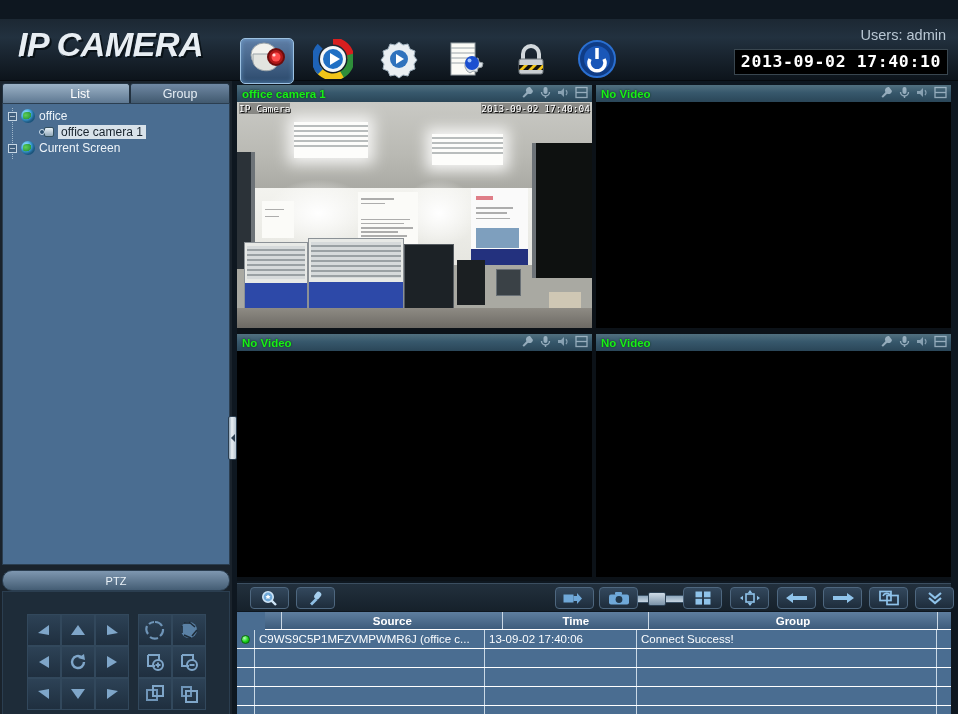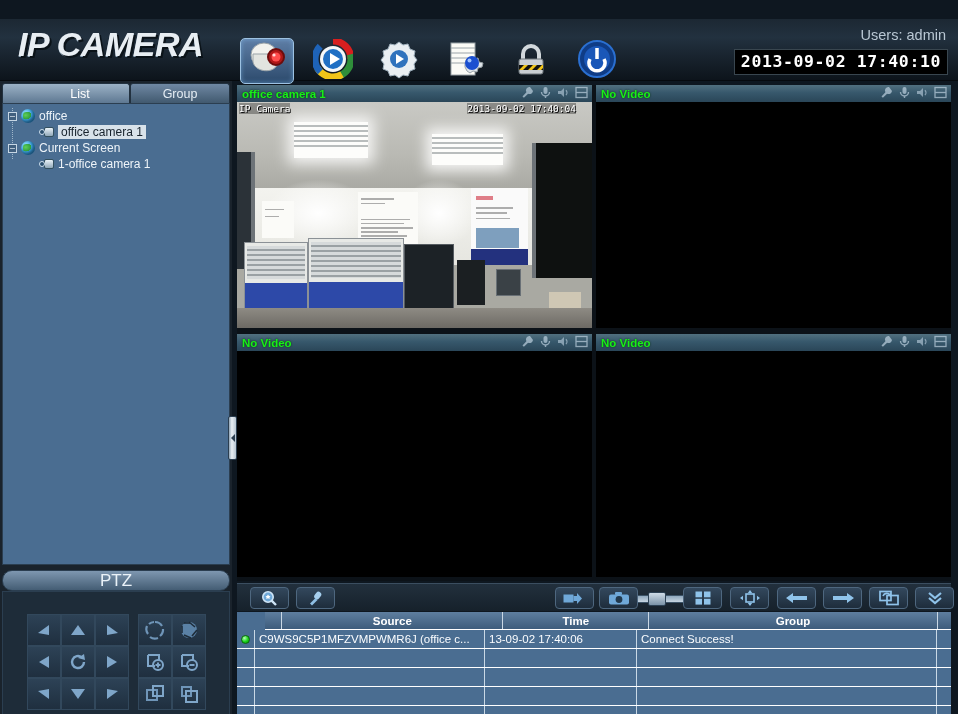--- a/index.html
+++ b/index.html
@@ -122,21 +122,21 @@
     position: absolute; left: 0; top: 3px; width: 6px; height: 6px;
     background: #2a4f6e; border: 1px solid #cfe0ee; border-radius: 50%;
   }
   .tlabel.sel { background: #d8e2ea; color: #17222c; padding: 0 3px; }
   .dots { position: absolute; left: 9px; top: 0; width: 1px; height: 100%;
           background: repeating-linear-gradient(to bottom,#9fb6c9 0 1px,transparent 1px 2px); }
 
   .ptzhdr, .presethdr {
     position: absolute; left: 2px; width: 228px; height: 21px;
     display: flex; align-items: center; justify-content: center;
-    font-size: 17px; color: #eaf2f8;
+    font-size: 11px; color: #eaf2f8;
     background: linear-gradient(to bottom,#7e97b0,#445d74);
     border: 1px solid #2b3e50; border-radius: 10px;
   }
   .ptzhdr { top: 489px; }
   .ptzbody {
     position: absolute; left: 2px; top: 510px; width: 228px; height: 155px;
     background: #1e2c39; border: 1px solid #2b3e50;
   }
   .padgrid {
     position: absolute; left: 24px; top: 22px;
@@ -168,21 +168,21 @@
     background: linear-gradient(to bottom,#51707f 0%,#37586c 45%,#2a4658 100%);
     display: flex; align-items: center;
   }
   .vtitle { font-size: 11.5px; font-weight: bold; color: #18ef18; padding-left: 5px; text-shadow: 0 0 2px #0a2f0a; }
   .vicons { position: absolute; right: 4px; top: 1px; display: flex; gap: 5px; align-items: center; opacity: .62; }
   .vbody { position: absolute; left: 0; top: 17px; right: 0; bottom: 0; overflow: hidden; background: #000; }
   .osd-left, .osd-right {
     position: absolute; top: 1px; font-family: "DejaVu Sans Mono", monospace;
     font-size: 9.5px; color: #fff; text-shadow: 1px 1px 0 #000; background: rgba(20,20,20,.35);
   }
-  .osd-left { left: 2px; } .osd-right { right: 16px; }
+  .osd-left { left: 2px; } .osd-right { right: 2px; }
 
   
   .scene { position: absolute; inset: 0; background: #a9a9a2; }
   .ceiling { position: absolute; left: 0; top: 0; width: 100%; height: 40%;
     background: linear-gradient(to bottom,#c9c9c4,#b9b9b3 60%,#a8a8a2); }
   .clight { position: absolute; background: #fdfdfb; box-shadow: 0 0 14px 6px rgba(255,255,255,.85); }
   .clight .slat { position: absolute; left: 0; right: 0; height: 2px; background: #b9bdbd; }
   .wall { position: absolute; left: 0; top: 38%; width: 100%; height: 34%;
     background: linear-gradient(to bottom,#f3f3ef,#e6e6e0); }
   .wglow { position: absolute; background: radial-gradient(ellipse at center,#ffffff 0%,rgba(255,255,255,0) 70%); }
@@ -355,27 +355,20 @@
           </div>
         <span class="tlabel sel">office camera 1</span>
       </div>
 
       <div class="tnode lvl0">
         <div class="expander">–</div>
         <div class="ico-globe"></div>
         <span class="tlabel">Current Screen</span>
       </div>
 
-      <div class="tnode lvl1">
-        <div class="ico-cam">
-            <div class="body"></div>
-            <div class="lens"></div>
-          </div>
-        <span class="tlabel">1-office camera 1</span>
-      </div>
     </div>
 
     <div class="ptzhdr">PTZ</div>
 
     <div class="ptzbody">
       <div class="padgrid">
         <div class="pbtn">
           <svg width="18" height="16">
               <polygon points="14,3 14,13 3,11" fill="#7fa6c9"></polygon>
             </svg>

